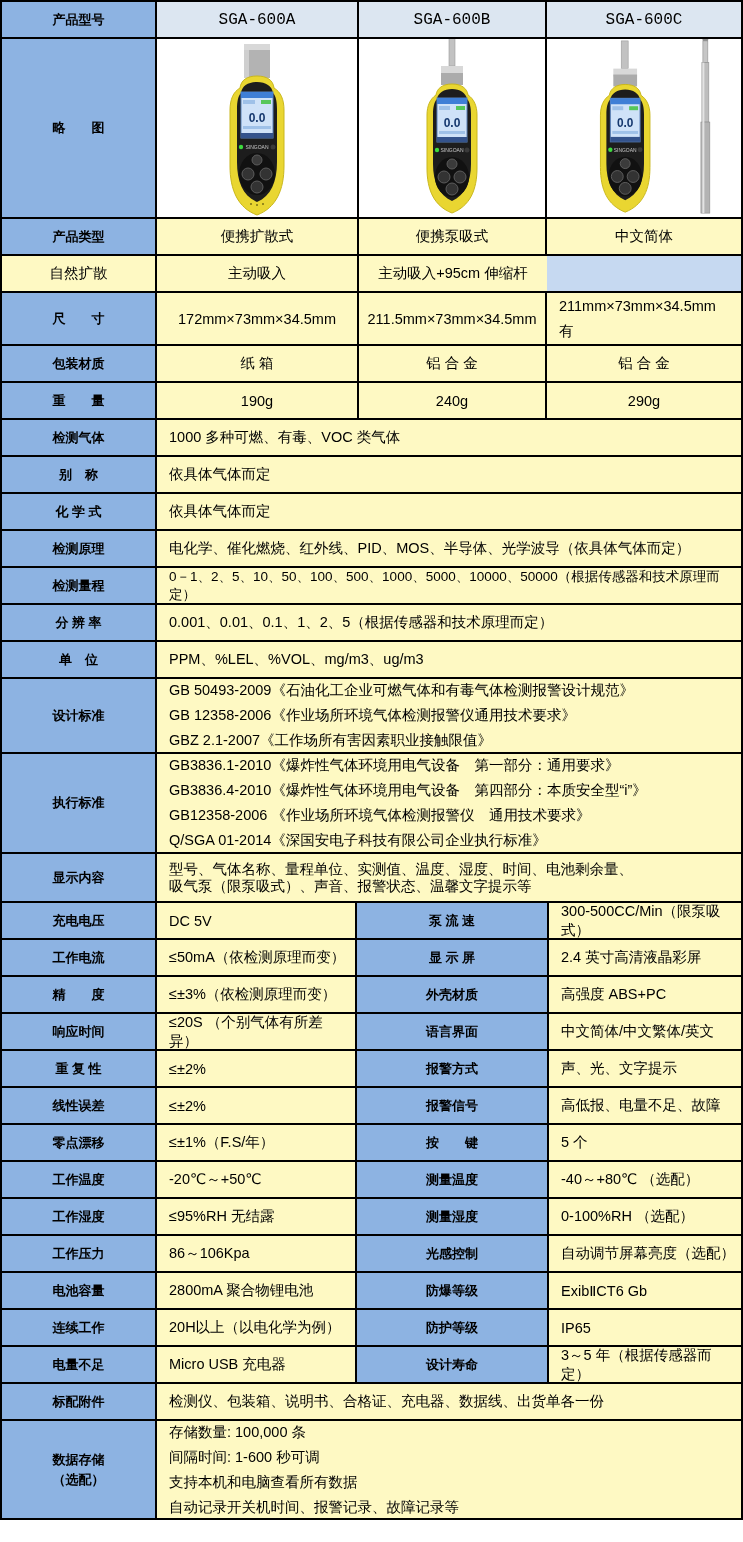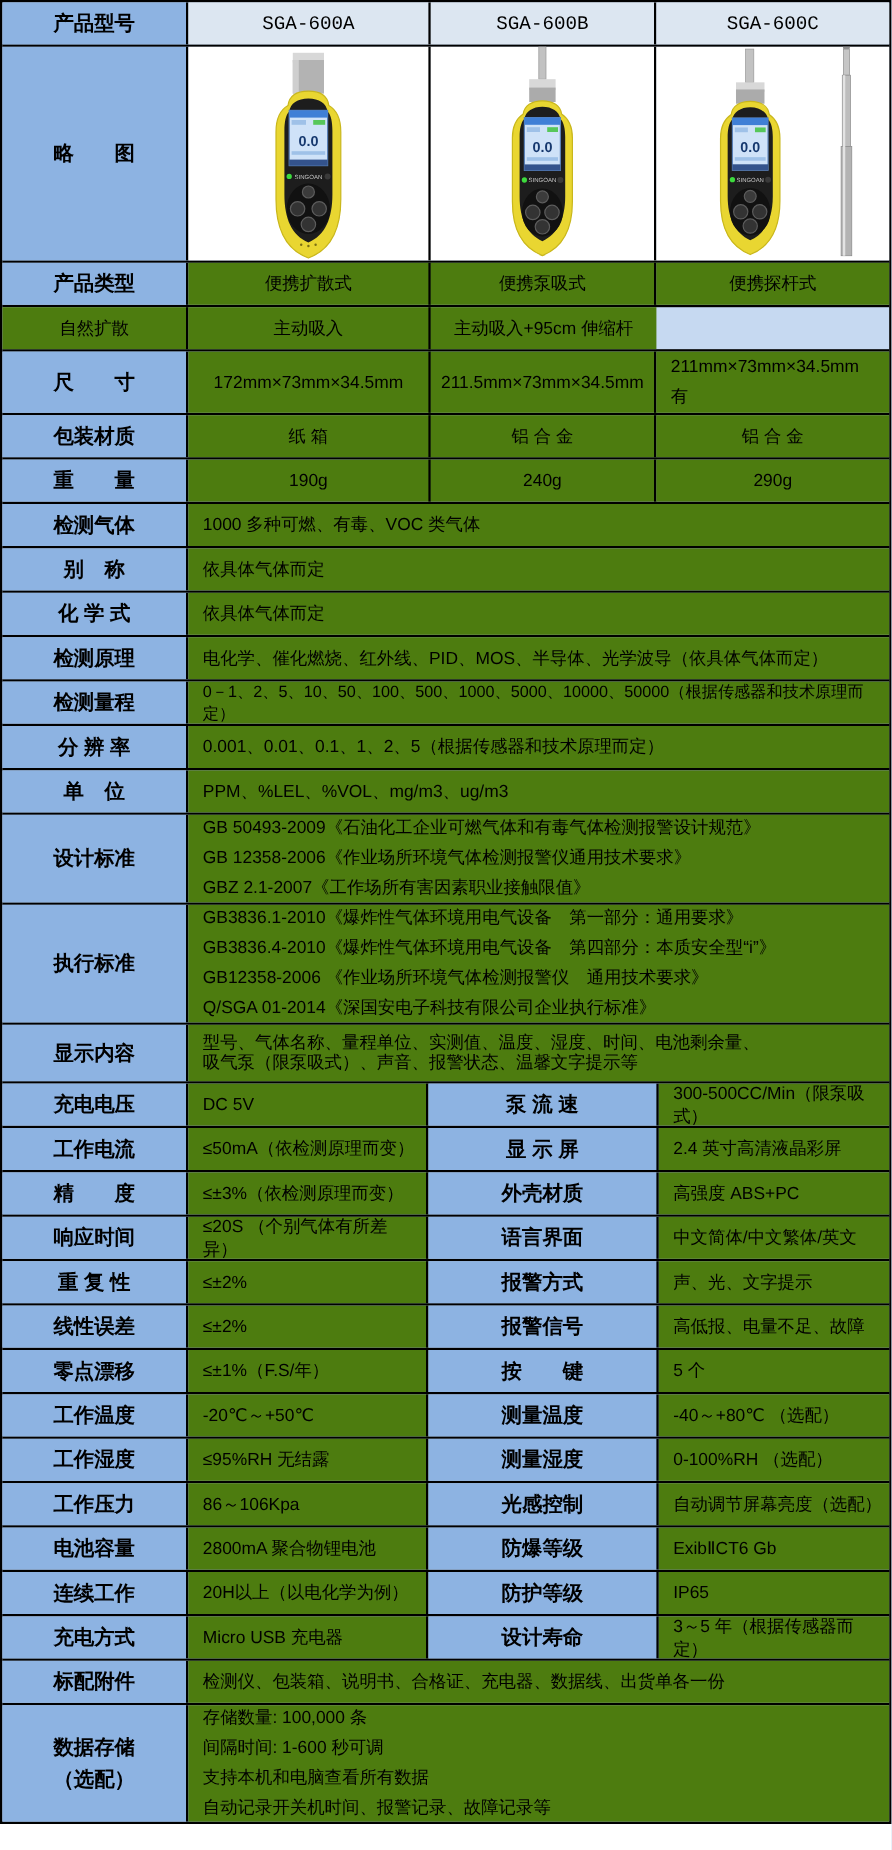--- a/index.html
+++ b/index.html
@@ -13,24 +13,24 @@
   .row.triple{grid-template-columns:155px 202px 188px auto;}
   .row.dual{grid-template-columns:155px 200px 192px auto;}
   .row.full{grid-template-columns:155px auto;}
   .cell{
     box-sizing:border-box;border-right:2px solid #000;
     display:flex;align-items:center;justify-content:center;
     overflow:hidden;
   }
   .cell:last-child{border-right:none;}
   .label{
-    background:#8db3e2;font-weight:bold;font-size:17px;
+    background:#8db3e2;font-weight:bold;font-size:13px;
     text-align:center;line-height:1.5;
   }
-  .value{background:#4d7c0f;font-size:14.5px;}
+  .value{background:#fef9c3;font-size:14.5px;}
   .value.left{justify-content:flex-start;text-align:left;padding:2px 6px 2px 12px;}
   .value.center{text-align:center;padding:2px 4px;}
   .model{background:#dce6f1;font-family:"Liberation Mono","DejaVu Sans Mono",monospace;font-size:16px;}
   .imgcell{background:#ffffff;}
   .pre{white-space:pre-line;}
   .lh25{line-height:25px;}
   .lh27{line-height:17px;}
   
   .h37{height:37px;} .h53{height:53px;} .h55{height:49px;}
   .h75{height:75px;} .h97{height:97px;} .h100{height:100px;} .h200{height:180px;}
@@ -136,21 +136,21 @@
           <rect x="157" y="30" width="2" height="152" fill="#e3e3e3"></rect>
         </g>
       </svg>
     </div>
   </div>
 
   <div class="row triple h37">
     <div class="cell label">产品类型</div>
     <div class="cell value center">便携扩散式</div>
     <div class="cell value center">便携泵吸式</div>
-    <div class="cell value center">便携探杆式</div>
+    <div class="cell value center">中文简体</div>
   </div>
 
   <div class="row triple h37">
     <div class="cell value center">自然扩散</div>
     <div class="cell value center">主动吸入</div>
     <div class="cell value center">主动吸入+95cm 伸缩杆</div>
   </div>
 
   <div class="row triple h53">
     <div class="cell label">尺　　寸</div>
@@ -308,21 +308,21 @@
   </div>
 
   <div class="row dual h37">
     <div class="cell label">连续工作</div>
     <div class="cell value left">20H以上（以电化学为例）</div>
     <div class="cell label">防护等级</div>
     <div class="cell value left">IP65</div>
   </div>
 
   <div class="row dual h37">
-    <div class="cell label">充电方式</div>
+    <div class="cell label">电量不足</div>
     <div class="cell value left">Micro USB 充电器</div>
     <div class="cell label">设计寿命</div>
     <div class="cell value left">3～5 年（根据传感器而定）</div>
   </div>
 
   <div class="row full h37">
     <div class="cell label">标配附件</div>
     <div class="cell value left">检测仪、包装箱、说明书、合格证、充电器、数据线、出货单各一份</div>
   </div>
 

